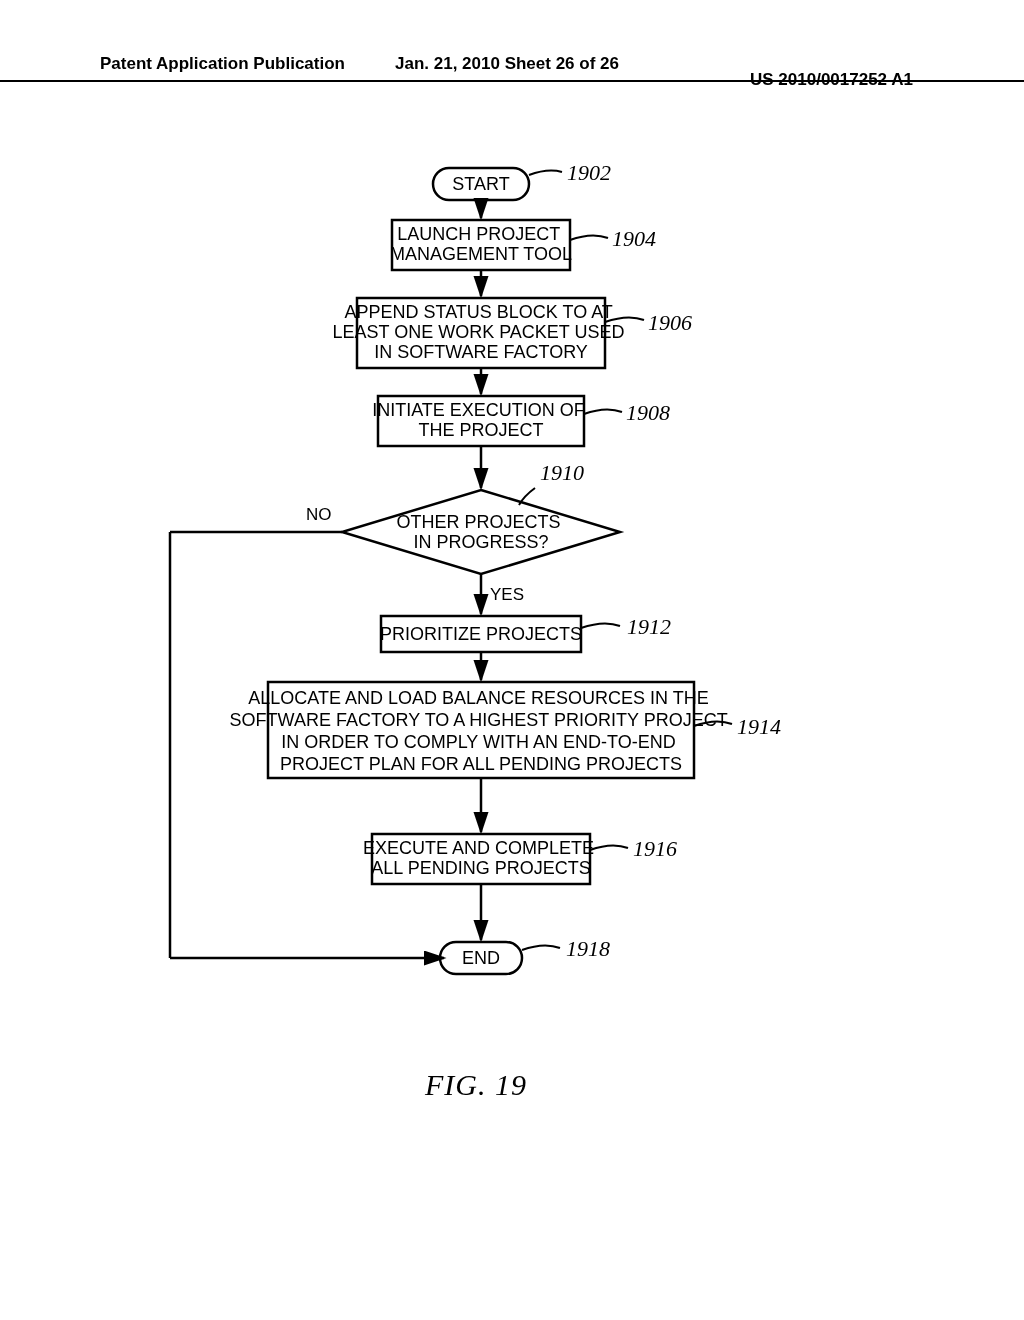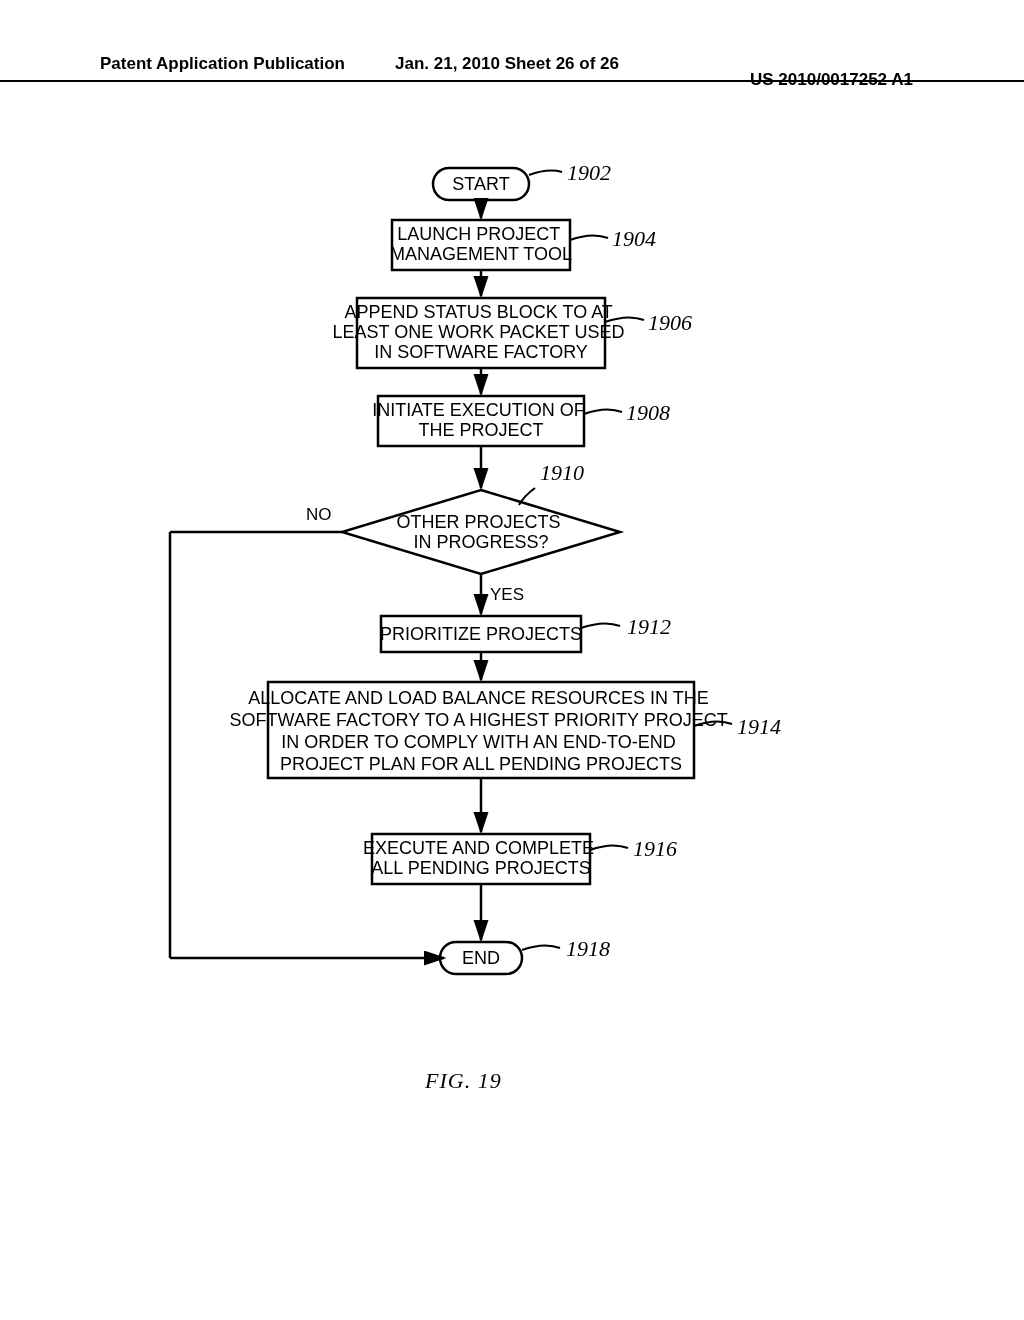--- a/index.html
+++ b/index.html
@@ -22,21 +22,21 @@
     padding-bottom: 4px;
   }
   .header-left { position: absolute; left: 100px; top: -22px; }
   .header-mid { position: absolute; left: 395px; top: -22px; }
   .header-right { position: absolute; left: 750px; top: -22px; margin-top: 16px; }
   svg { position: absolute; top: 0; left: 0; }
   .fig-caption {
     position: absolute;
     left: 425px;
     top: 1068px;
-    font-size: 22px;
+    font-size: 30px;
     font-family: 'Times New Roman', serif;
     font-style: italic;
     font-weight: normal;
     letter-spacing: 1px;
     text-align: center;
   }
   .box-text {
     font-family: 'Arial Narrow', Arial, sans-serif;
     font-size: 18px;
     text-align: center;

